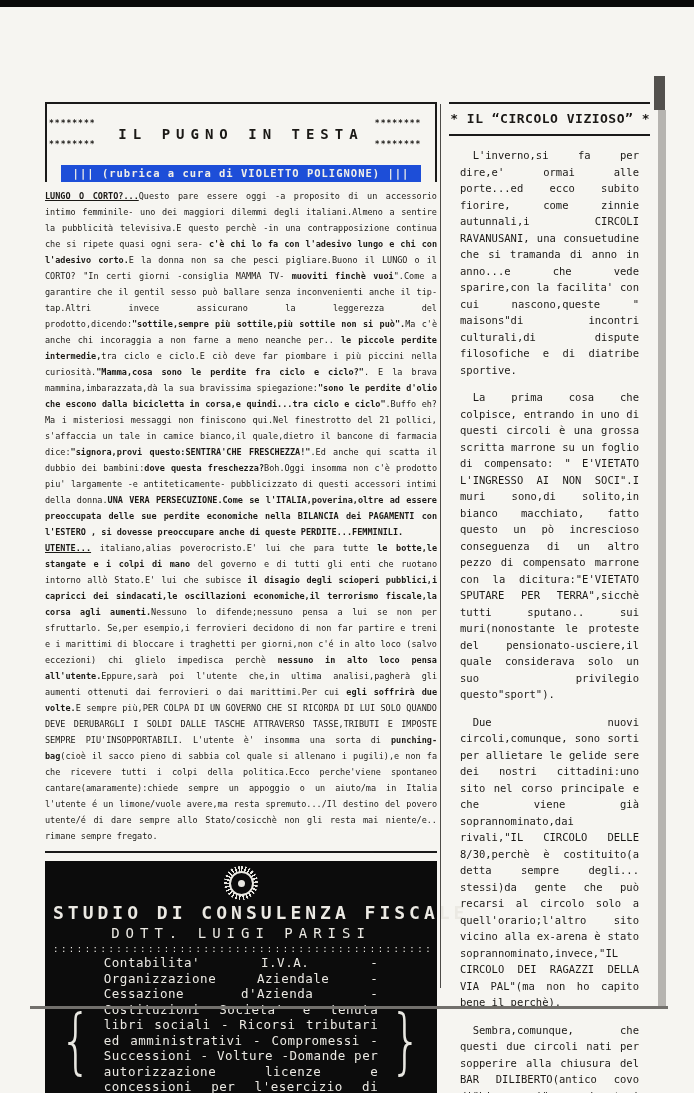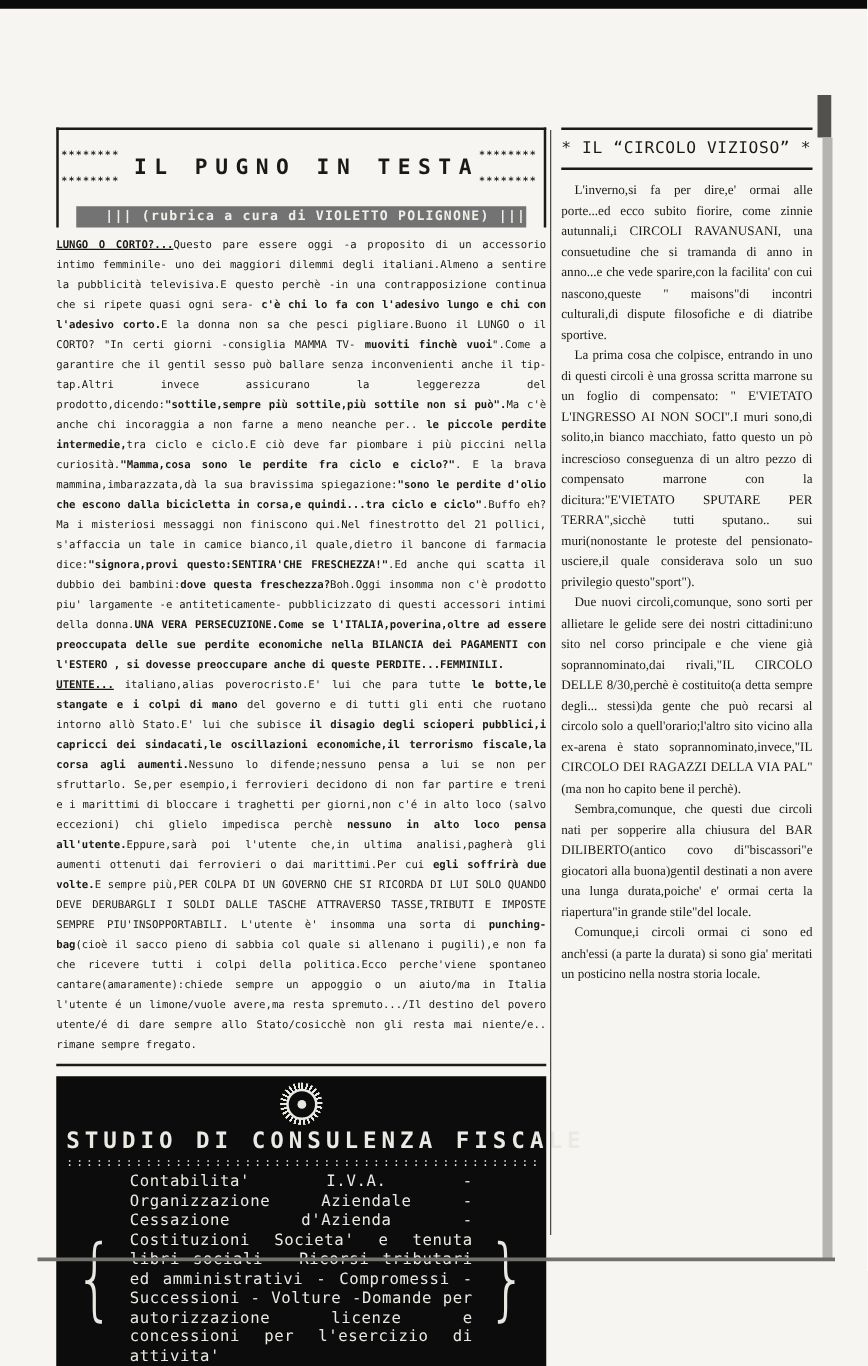--- a/index.html
+++ b/index.html
@@ -9,23 +9,23 @@
     font-family:"DejaVu Sans Mono","Liberation Mono",monospace;
     overflow:hidden;
   }
   .topbar { position:absolute; top:0; left:0; width:694px; height:7px; background:#0a0a0a; }
 
   
   .left-col { position:absolute; left:45px; top:102px; width:392px; }
   .title-box { border:2px solid #1a1a1a; border-bottom:none; padding:2px 2px 0 2px; }
   .title-row { display:flex; align-items:center; justify-content:space-between; }
   .stars { font-weight:bold; font-size:8px; line-height:7px; letter-spacing:1px; white-space:pre; }
-  .main-title { font-weight:bold; font-size:17px; letter-spacing:6px; white-space:nowrap;text-align:center; }
+  .main-title { font-weight:bold; font-size:14px; letter-spacing:6px; white-space:nowrap;text-align:center; }
   .rubric-bar {
-    background:#737373; color:#f1efe9; text-align:right;
+    background:#1d4ed8; color:#f1efe9; text-align:center;
     font-size:10.5px; font-weight:bold; letter-spacing:1px;
     margin:3px 12px 0 12px; padding:2px 0 3px 0; white-space:nowrap; overflow:hidden;
   }
   .article { margin-top:6px; font-size:8.5px; line-height:16px; text-align:justify; }
   .article p { margin:0; }
   .b { font-weight:bold; }
   .u { text-decoration:underline; }
   .hrule { height:2px; background:#1a1a1a; margin-top:7px; }
 
   
@@ -43,24 +43,24 @@
   .ad-services { display:flex; align-items:center; margin-top:1px; }
   .brace { font-family:"DejaVu Sans",sans-serif; font-size:72px; font-weight:200; line-height:1;
            transform:scaleX(0.7); flex:0 0 auto; color:#e8e7e1; }
   .services-text { flex:1; font-size:12.5px; line-height:15.5px; letter-spacing:0.5px;
                    text-align:justify; padding:0 5px; overflow-wrap:break-word; }
 
   
   .col-divider { position:absolute; left:440px; top:104px; width:1px; height:884px; background:#4d4b48; }
   .right-col { position:absolute; left:449px; top:102px; width:201px; }
   .rrule { height:2px; background:#1a1a1a; }
-  .rtitle { font-size:13px; font-weight:normal; letter-spacing:0.5px; text-align:left;
+  .rtitle { font-size:13px; font-weight:bold; letter-spacing:0.5px; text-align:right;
             padding:7px 0 8px 0; white-space:nowrap; }
   .right-body { margin-top:9px; font-size:10.5px; line-height:16.5px; text-align:justify; }
-  .right-body p { margin:0; text-indent:2ch;font-family:Liberation Serif, serif; }
+  .right-body p { margin:11px; text-indent:2ch; }
 
   
   .edge-blob { position:absolute; left:654px; top:76px; width:11px; height:34px; background:#53514e; }
   .edge-strip { position:absolute; left:658px; top:110px; width:8px; height:898px; background:#b6b4b0; }
   .bottom-line { position:absolute; left:30px; top:1006px; width:638px; height:3px; background:#72706c; }
 </style>
 </head>
 <body>
 
 <div class="page">
@@ -91,20 +91,21 @@
 
     <div class="hrule"></div>
 
     <div class="ad">
       <div class="orn">
         <div class="orn-mid">
           <div class="orn-core"></div>
         </div>
       </div>
       <div class="ad-line1">STUDIO DI CONSULENZA FISCALE</div>
+      <div class="ad-line2">DOTT. LUIGI PARISI</div>
       <div class="ad-sep">:::::::::::::::::::::::::::::::::::::::::::::::::::::::::::::::::::::::::::</div>
       <div class="ad-services">
         <span class="brace">{</span>
         <div class="services-text">Contabilita' I.V.A. - Organizzazione Aziendale - Cessazione d'Azienda - Costituzioni Societa' e tenuta libri sociali - Ricorsi tributari ed amministrativi - Compromessi - Successioni - Volture -Domande per autorizzazione licenze e concessioni per l'esercizio di attivita' commerciali.......................</div>
         <span class="brace">}</span>
       </div>
     </div>
   </div>
 
   <div class="col-divider"></div>

